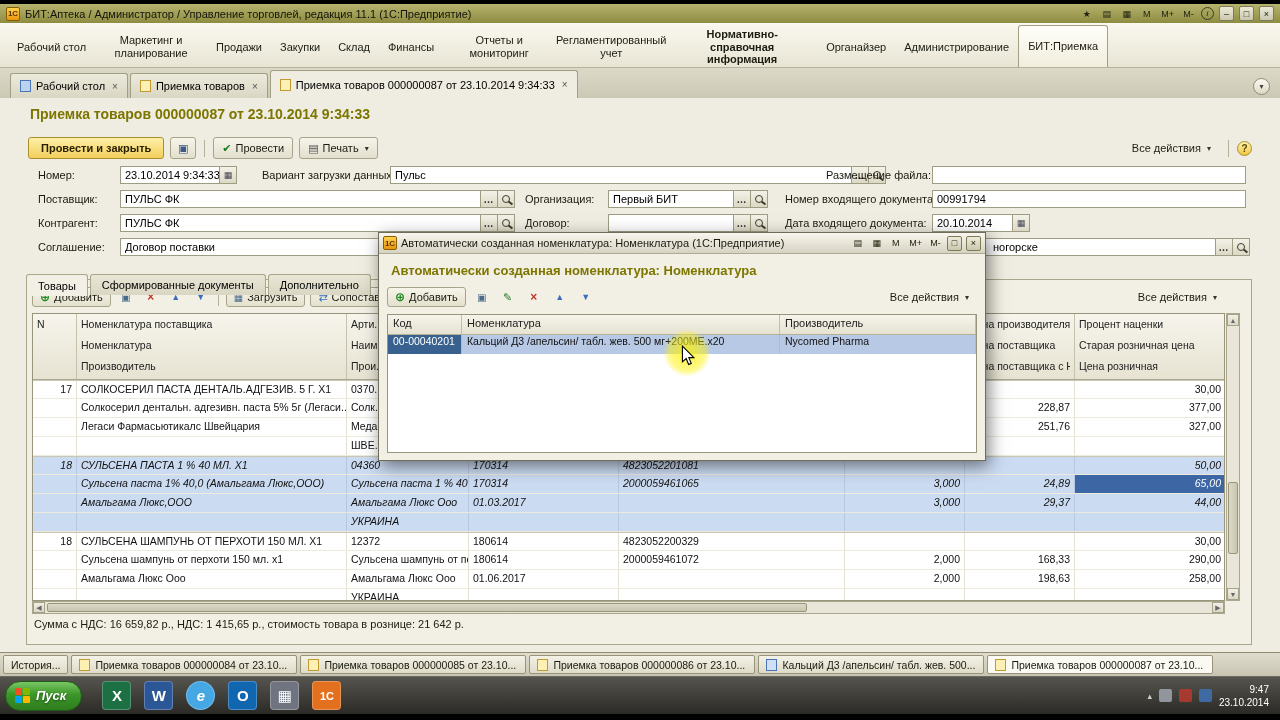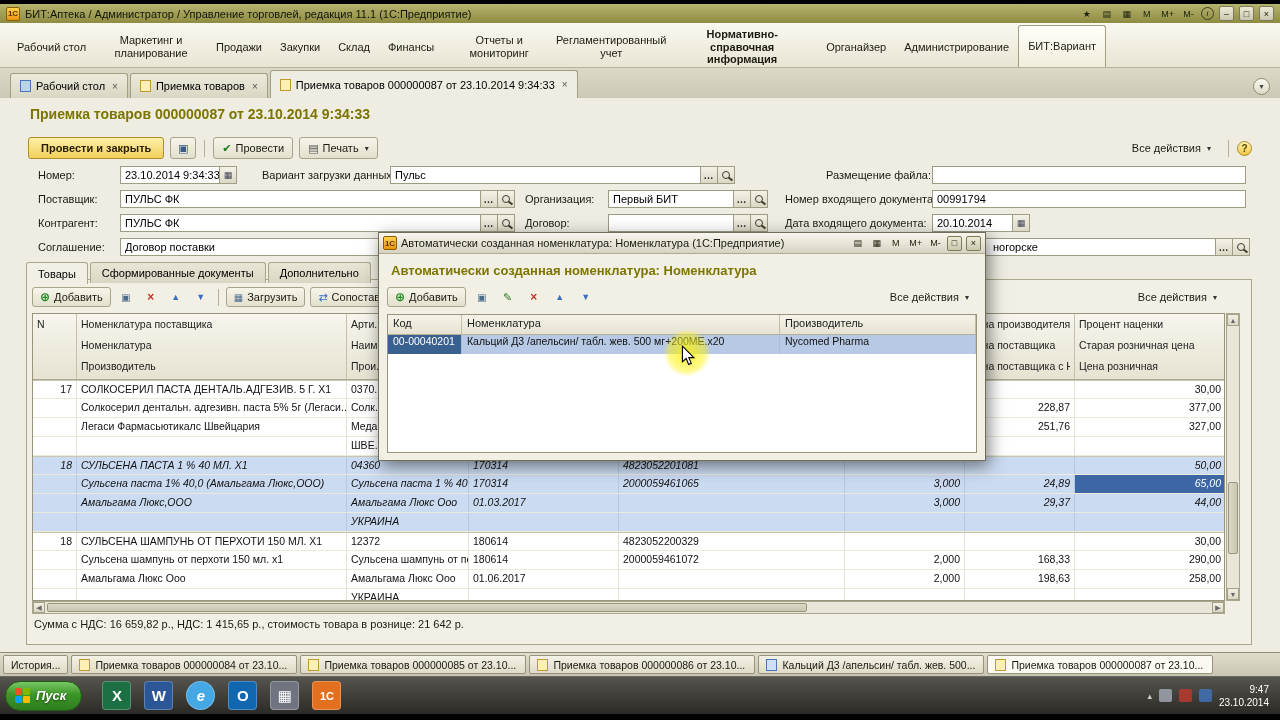--- a/index.html
+++ b/index.html
@@ -52,21 +52,21 @@
 .fwrap{position:absolute;top:0;display:flex;height:18px;background:#fff;border:1px solid #9f9c84}
 .fval{flex:1;padding:2px 4px;white-space:nowrap;overflow:hidden;min-width:0}
 .fragment{position:absolute;left:872px;top:2px;white-space:nowrap}
 .fbtn{width:17px;flex:none;display:flex;align-items:center;justify-content:center;background:linear-gradient(#f4f2e7,#dbd8c5);border-left:1px solid #9f9c84;font-size:9px;color:#333}
 .fbtn.dots{font-weight:bold;letter-spacing:1px;font-size:10px}
 .calic{font-size:9px;color:#445}
 .mag{position:relative;width:8px;height:8px;border:1.5px solid #3c3c2c;border-radius:50%}
 .mag::after{content:"";position:absolute;right:-4px;bottom:-2px;width:5px;height:2px;background:#3c3c2c;transform:rotate(40deg)}
 
 
-.subtabs{position:absolute;left:26px;top:164px;height:21px;display:flex;gap:2px;z-index:2}
+.subtabs{position:absolute;left:26px;top:176px;height:21px;display:flex;gap:2px;z-index:2}
 .stab{display:flex;align-items:center;height:21px;padding:0 11px;font-size:11px;background:linear-gradient(#e9e6d6,#d9d6c3);border:1px solid #a9a68a;border-bottom:none;border-radius:3px 3px 0 0}
 .stab.active{background:#f2f0e4;height:22px}
 .groupframe{position:absolute;left:26px;top:181px;width:1226px;height:366px;background:#f2f0e4;border:1px solid #a9a68a}
 
 
 .tbl-toolbar{position:absolute;left:32px;top:188px;width:1193px;height:22px;display:flex;align-items:center;gap:5px;font-size:11px}
 .tt-btn{display:inline-flex;align-items:center;gap:4px;height:20px;padding:0 7px;background:linear-gradient(#f7f5ea,#e3e0cd);border:1px solid #a7a489;border-radius:3px;font-size:11px;color:#1c1c10}
 .tt-btn.flat{background:none;border-color:transparent}
 .tt-ic{width:20px;height:20px;display:inline-flex;align-items:center;justify-content:center}
 .ic-add{color:#1f8a1f;font-weight:bold;font-size:12px}
@@ -166,21 +166,21 @@
       <div class="section" style="max-width: 112px; white-space: normal;">Маркетинг и планирование</div>
       <div class="section">Продажи</div>
       <div class="section">Закупки</div>
       <div class="section">Склад</div>
       <div class="section">Финансы</div>
       <div class="section" style="max-width: 112px; white-space: normal;">Отчеты и мониторинг</div>
       <div class="section" style="max-width: 112px; white-space: normal;">Регламентированный учет</div>
       <div class="section" style="max-width: 150px; white-space: normal; font-weight: bold;">Нормативно-справочная информация</div>
       <div class="section">Органайзер</div>
       <div class="section">Администрирование</div>
-      <div class="section active">БИТ:Вариант</div>
+      <div class="section active">БИТ:Приемка</div>
     </div>
 
   <div class="mdibar">
       <div class="mtab">
         <span class="mtab-icon home"></span>
         <span class="mtab-label">Рабочий стол</span>
         <span class="mtab-close">×</span>
       </div>
       <div class="mtab">
         <span class="mtab-icon"></span>
@@ -224,21 +224,21 @@
 
     <div class="frow" style="top:68px">
       <span class="flabel" style="left:38px">Номер:</span>
       <div class="fwrap" style="left:120px;width:117px">
         <span class="fval">23.10.2014 9:34:33</span>
         <span class="fbtn">
             <span class="calic">▦</span>
           </span>
       </div>
       <span class="flabel" style="left:262px">Вариант загрузки данных:</span>
-      <div class="fwrap" style="left:390px;width:345px">
+      <div class="fwrap" style="left:390px;width:496px">
         <span class="fval">Пульс</span>
         <span class="fbtn dots">…</span>
         <span class="fbtn">
             <span class="mag"></span>
           </span>
       </div>
       <span class="flabel" style="left:826px">Размещение файла:</span>
       <div class="fwrap" style="left:932px;width:314px">
         <span class="fval"></span>
       </div>

